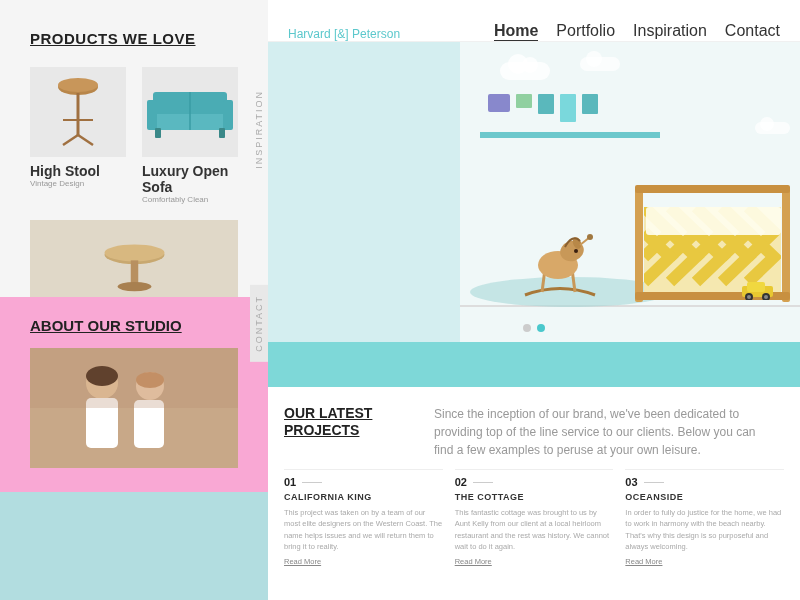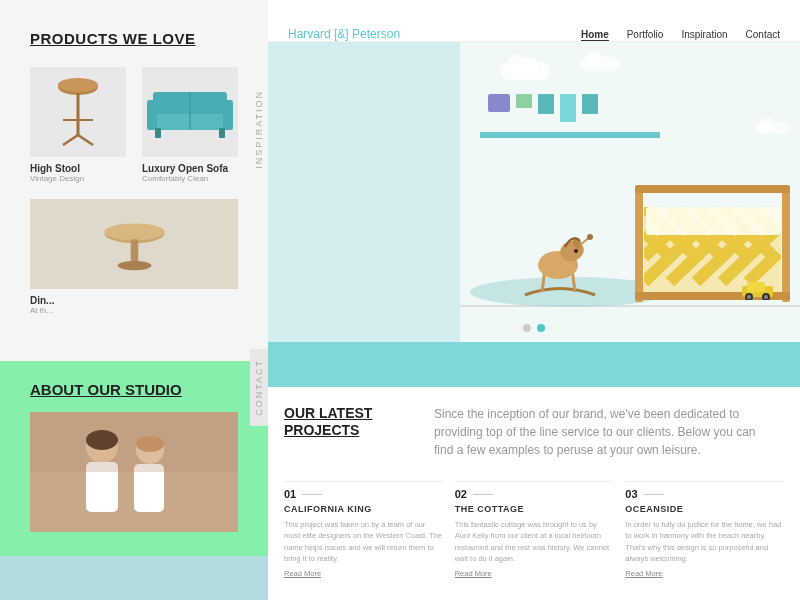--- a/index.html
+++ b/index.html
@@ -2,21 +2,21 @@
 <html><head>
   <meta charset="utf-8">
   <style>
     * { margin: 0; padding: 0; box-sizing: border-box; }
     body { width: 800px; height: 600px; overflow: hidden; font-family: 'Arial', sans-serif; background: #b2dde0; }
 
     
     .left-panel {
       position: absolute;
       left: 0; top: 0;
-      width: 268px; height: 556px;
+      width: 268px; height: 492px;
       background: #f5f5f5;
       overflow: hidden;
     }
 
     .left-top {
       padding: 30px 30px 20px 30px;
     }
 
     .products-title {
       font-size: 15px;
@@ -42,32 +42,32 @@
       height: 90px;
       background: #e8e8e8;
       display: flex;
       align-items: center;
       justify-content: center;
       margin-bottom: 6px;
       overflow: hidden;
     }
 
     .product-name {
-      font-size: 10px;
+      font-size: 14px;
       font-weight: 600;
       color: #333;
     }
 
     .product-sub {
       font-size: 8px;
       color: #999;
     }
 
     .left-bottom {
-      background: #86efac;
+      background: #f9a8d4;
       position: absolute;
       bottom: 0; left: 0; right: 0;
       height: 195px;
       padding: 20px 30px;
     }
 
     .about-title {
       font-size: 15px;
       font-weight: 700;
       text-decoration: underline;
@@ -139,21 +139,21 @@
     .site-logo span {
       color: #5cc8cc;
     }
 
     .site-nav {
       display: flex;
       gap: 18px;
     }
 
     .site-nav a {
-      font-size: 10px;
+      font-size: 16px;
       color: #333;
       text-decoration: none;
     }
 
     .site-nav a.active {
       color: #333;
       font-weight: 600;
       border-bottom: 1px solid #333;
     }
 
@@ -329,21 +329,21 @@
     .desc-col {
       flex: 1;
       padding: 0 10px;
       font-size: 12px;
       color: #999;
       line-height: 1.5;
     }
 
     .projects-row {
       position: absolute;
-      bottom: 4px; left: 16px; right: 16px;
+      bottom: 16px; left: 16px; right: 16px;
       height: 115px;
       display: flex;
       gap: 12px;
     }
 
     .project-card {
       flex: 1;
       padding-top: 6px;
       border-top: 1px solid #eee;
     }

